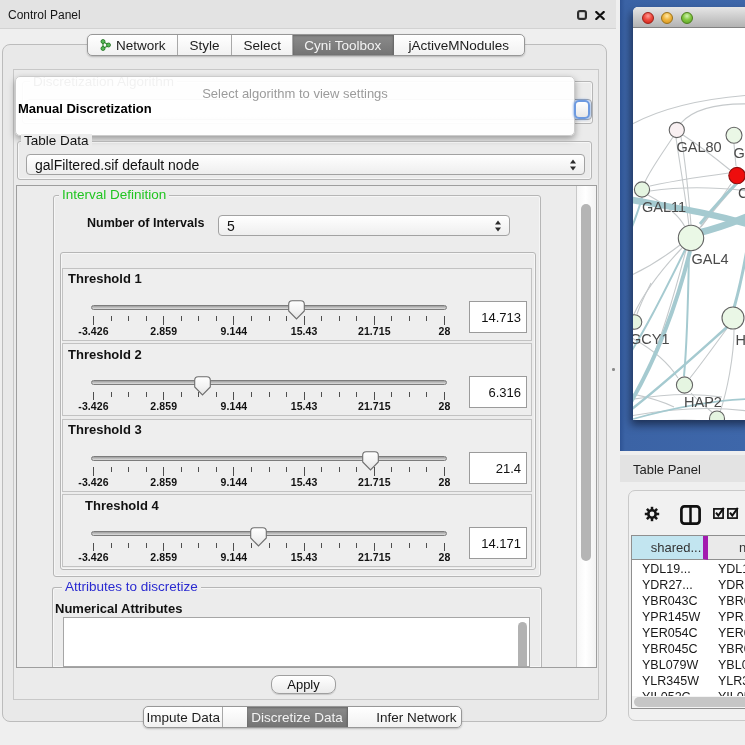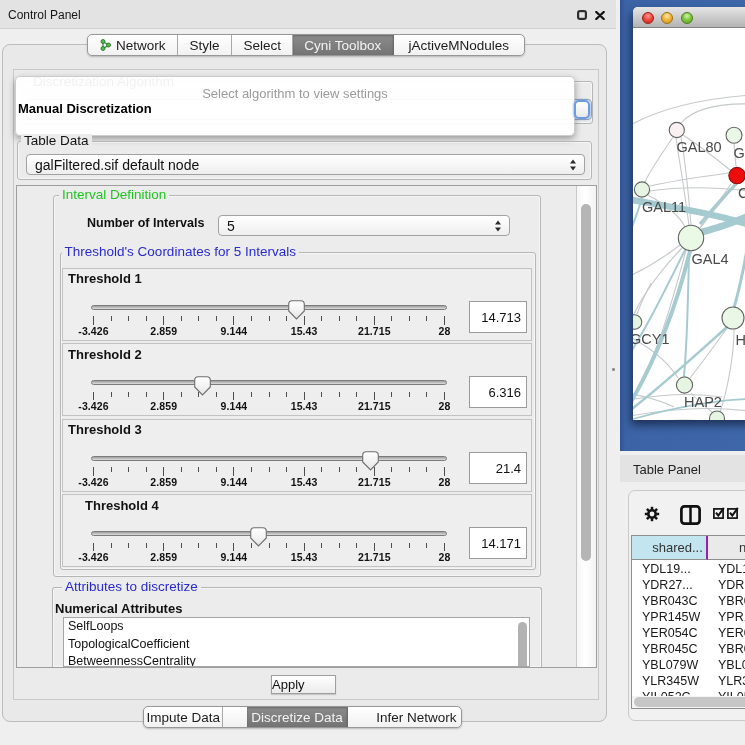--- a/index.html
+++ b/index.html
@@ -93,21 +93,20 @@
 <div class="grp" style="left:53px;top:195px;width:488px;height:382px;"></div>
 <div class="gtitle" style="left:59px;top:188px;color:#21c521;background:#ececec;">Interval Definition</div>
 
 <div class="blab" style="left:87px;top:215.5px;font-size:12.5px;">Number of Intervals</div>
 <div class="combo" style="left:218px;top:215px;width:292px;height:21px;">
   <span class="ct">5</span>
       <span class="updown"></span>
 </div>
 
 <div class="grp" style="left:60px;top:252px;width:476px;height:318px;"></div>
-<div class="gtitle" style="left:61.5px;top:245px;color:#2a2ad0;background:#ececec;">Threshold's Coordinates for 5 Intervals</div>
 
 <div id="panels">
       <div class="tpanel" style="top:267.5px;">
         <div class="blab" style="left:5px;top:2.5px;">Threshold 1</div>
         <div class="track"></div>
         <div style="position:absolute;left:30.0px;top:47.5px;width:1px;height:8.5px;background:#4e4e4e;"></div>
         <div style="position:absolute;left:47.5px;top:47.5px;width:1px;height:5px;background:#4e4e4e;"></div>
         <div style="position:absolute;left:65.1px;top:47.5px;width:1px;height:5px;background:#4e4e4e;"></div>
         <div style="position:absolute;left:82.7px;top:47.5px;width:1px;height:5px;background:#4e4e4e;"></div>
         <div style="position:absolute;left:100.2px;top:47.5px;width:1px;height:8.5px;background:#4e4e4e;"></div>
@@ -278,28 +277,25 @@
         <div class="vbox">
           <span>14.171</span>
         </div>
       </div>
     </div>
 
 <div class="grp" style="left:52px;top:587px;width:490px;height:80px;border-bottom:none;border-radius:3px 3px 0 0;"></div>
 <div class="gtitle" style="left:62px;top:580px;color:#2a2ad0;background:#ececec;">Attributes to discretize</div>
 <div class="blab" style="left:55px;top:601px;">Numerical Attributes</div>
 <div class="abs" style="left:63px;top:617px;width:467px;height:50px;background:#ffffff;border:1px solid #a6a6a6;box-sizing:border-box;overflow:hidden;">
-  <div style="position:absolute;left:4px;top:0px;font-size:12.5px;color:#111;line-height:17.5px;white-space:pre;">SelfLoops
-TopologicalCoefficient
-BetweennessCentrality</div>
   <div style="position:absolute;right:2px;top:4px;width:9px;height:60px;background:#b2b2b2;border-radius:4.5px;"></div>
 </div>
 
 <div class="abs" style="left:271px;top:675px;width:65px;height:19px;background:linear-gradient(#ffffff,#ebebeb);
- border:1px solid #9f9f9f;border-radius:0;box-sizing:border-box;font-size:13px;color:#111;line-height:17px;box-shadow:0 1px 1px rgba(0,0,0,0.15);">Apply</div>
+ border:1px solid #9f9f9f;border-radius:8px;box-sizing:border-box;text-align:center;font-size:13px;color:#111;line-height:17px;box-shadow:0 1px 1px rgba(0,0,0,0.15);">Apply</div>
 
 <div class="segwrap" style="left:143px;top:706px;width:319px;gap:24px;">
   <div class="seg" style="width:94px;">Impute Data</div>
   <div class="seg sel" style="width:119px;">Discretize Data</div>
   <div class="seg" style="width:106px;">Infer Network</div>
 </div>
 
 <div class="abs" style="left:612px;top:368px;width:2.5px;height:2.5px;border-radius:50%;background:#8a8a8a;"></div>
 
 <div class="abs" style="left:620px;top:0;width:125px;height:451px;background:linear-gradient(90deg,#2e5394 0,#3b63a5 5px,#3e67aa 100%);"></div>
@@ -402,21 +398,21 @@
   <rect x="0.9" y="1.9" width="9.2" height="9.2" fill="none" stroke="#111" stroke-width="1.7"></rect>
   <path d="M3 5.6 L5.3 8.6 L10.8 0.9" fill="none" stroke="#111" stroke-width="2"></path>
 </svg>
 <svg class="abs" style="left:727px;top:507px;" width="13" height="12" viewBox="0 0 13 12">
   <rect x="0.9" y="1.9" width="9.2" height="9.2" fill="none" stroke="#111" stroke-width="1.7"></rect>
   <path d="M3 5.6 L5.3 8.6 L10.8 0.9" fill="none" stroke="#111" stroke-width="2"></path>
 </svg>
 
 <div class="abs" style="left:631px;top:535px;width:114px;height:174px;border:1px solid #8f8f8f;border-right:none;background:#ffffff;box-sizing:border-box;overflow:hidden;">
 
-  <div class="abs" style="left:0;top:0;width:76px;height:24px;background:#c2e5f0;border-right:2px solid #a21caf;border-bottom:1px solid #8f8f8f;box-sizing:border-box;text-align:center;text-indent:17px;font-size:13px;color:#333;line-height:23px;">shared...</div>
+  <div class="abs" style="left:0;top:0;width:76px;height:24px;background:#c2e5f0;border-right:5px solid #a21caf;border-bottom:1px solid #8f8f8f;box-sizing:border-box;text-align:center;text-indent:17px;font-size:13px;color:#333;line-height:23px;">shared...</div>
   <div class="abs" style="left:76px;top:0;width:60px;height:24px;background:#eaeaea;border-bottom:1px solid #8f8f8f;box-sizing:border-box;font-size:13px;color:#333;line-height:23px;">
         <span style="position:absolute;left:31px;">name</span>
       </div>
   <div class="abs" style="left:10px;top:24.5px;font-size:12.5px;color:#191919;line-height:16px;white-space:pre;">YDL19...
 YDR27...
 YBR043C
 YPR145W
 YER054C
 YBR045C
 YBL079W

